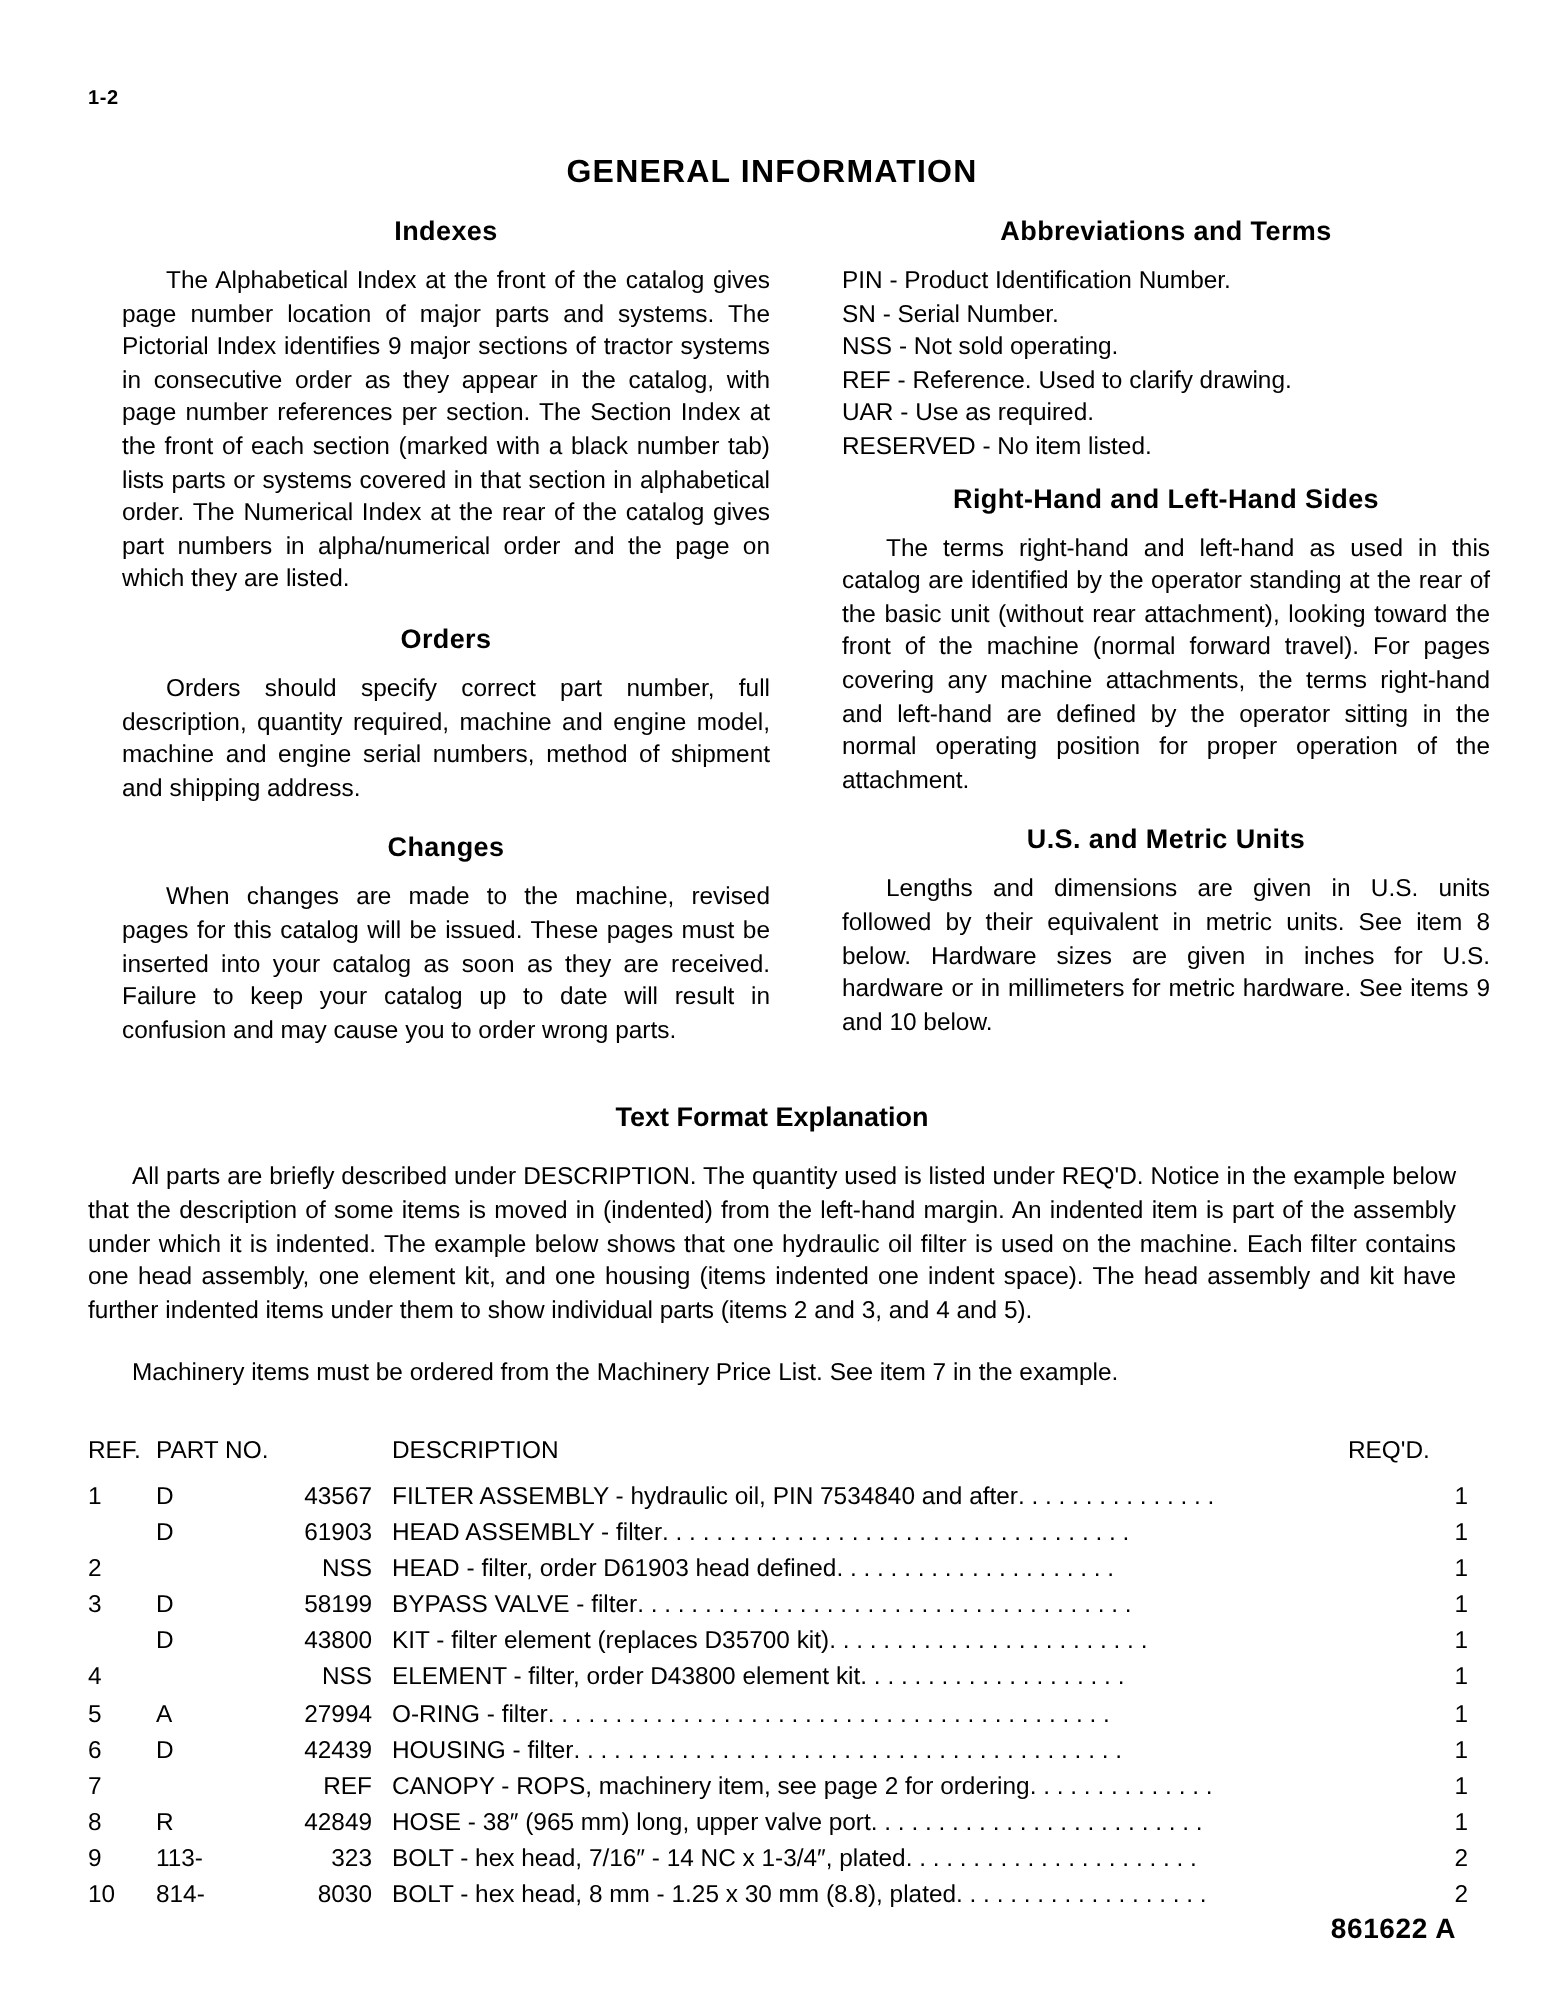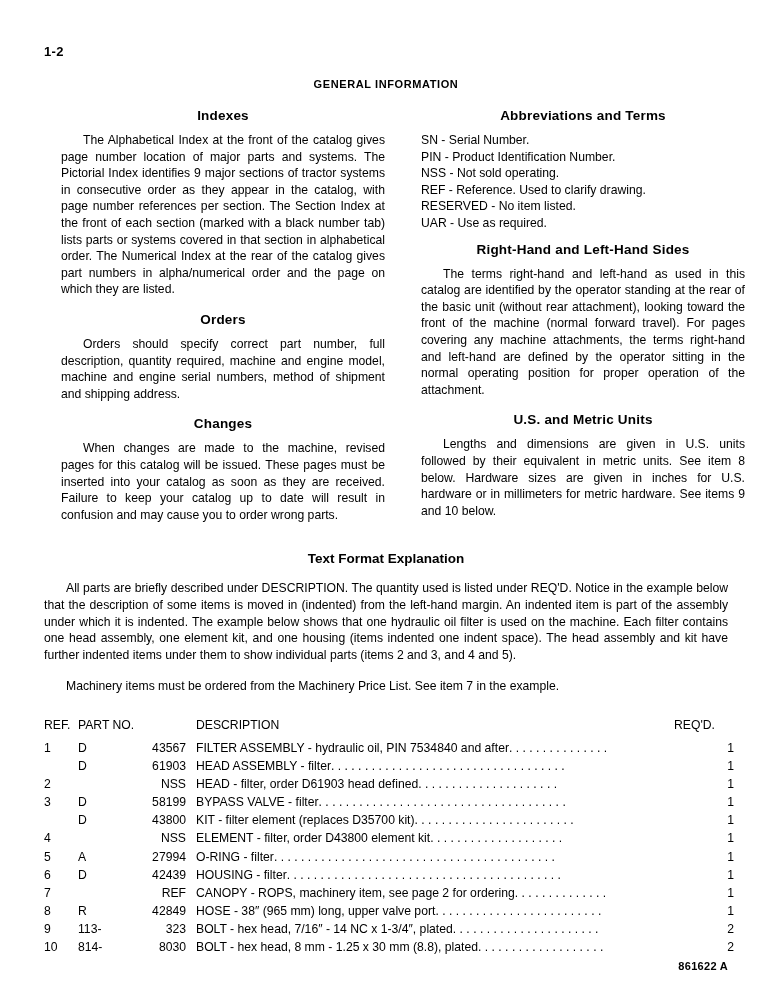--- a/index.html
+++ b/index.html
@@ -19,31 +19,31 @@
     position: relative;
     width: 772px;
     height: 1000px;
     padding: 0;
     box-sizing: border-box;
   }
   .page-num {
     position: absolute;
     left: 44px;
     top: 44px;
-    font-size: 13px;
+    font-size: 10px;
     font-weight: bold;
     letter-spacing: 0.3px;
   }
   .doc-title {
     position: absolute;
     top: 78px;
     left: 0;
     width: 772px;
     text-align: center;
-    font-size: 11px;
+    font-size: 16px;
     font-weight: bold;
     letter-spacing: 0.6px;
   }
   .columns {
     position: absolute;
     top: 108px;
     left: 61px;
     width: 684px;
     display: flex;
     gap: 36px;
@@ -130,21 +130,21 @@
   th.h-part { width: 108px; text-align: left; }
   th.h-desc { text-align: center; }
   th.h-req { text-align: right; width: 60px; margin-top: 38px; }
   .dots {
     display: inline-block;
   }
   .footer-code {
     position: absolute;
     right: 44px;
     bottom: 28px;
-    font-size: 11px;
+    font-size: 14px;
     font-weight: bold;
     letter-spacing: 0.3px;
   }
 </style>
 </head>
 <body>
 
 <div class="page">
 
   <div class="page-num">1-2</div>
@@ -160,26 +160,26 @@
       <h2 class="sec tight">Orders</h2>
       <p class="body">Orders should specify correct part number, full description, quantity required, machine and engine model, machine and engine serial numbers, method of shipment and shipping address.</p>
 
       <h2 class="sec tight">Changes</h2>
       <p class="body">When changes are made to the machine, revised pages for this catalog will be issued. These pages must be inserted into your catalog as soon as they are received. Failure to keep your catalog up to date will result in confusion and may cause you to order wrong parts.</p>
     </div>
 
     <div class="col">
       <h2 class="sec">Abbreviations and Terms</h2>
       <div class="deflist">
+        <div>PIN - Product Identification Number.</div>
         <div>SN - Serial Number.</div>
-        <div>PIN - Product Identification Number.</div>
         <div>NSS - Not sold operating.</div>
         <div>REF - Reference. Used to clarify drawing.</div>
+        <div>UAR - Use as required.</div>
         <div>RESERVED - No item listed.</div>
-        <div>UAR - Use as required.</div>
       </div>
 
       <h2 class="sec tight">Right-Hand and Left-Hand Sides</h2>
       <p class="body">The terms right-hand and left-hand as used in this catalog are identified by the operator standing at the rear of the basic unit (without rear attachment), looking toward the front of the machine (normal forward travel). For pages covering any machine attachments, the terms right-hand and left-hand are defined by the operator sitting in the normal operating position for proper operation of the attachment.</p>
 
       <h2 class="sec tight">U.S. and Metric Units</h2>
       <p class="body">Lengths and dimensions are given in U.S. units followed by their equivalent in metric units. See item 8 below. Hardware sizes are given in inches for U.S. hardware or in millimeters for metric hardware. See items 9 and 10 below.</p>
     </div>
 
   </div>

